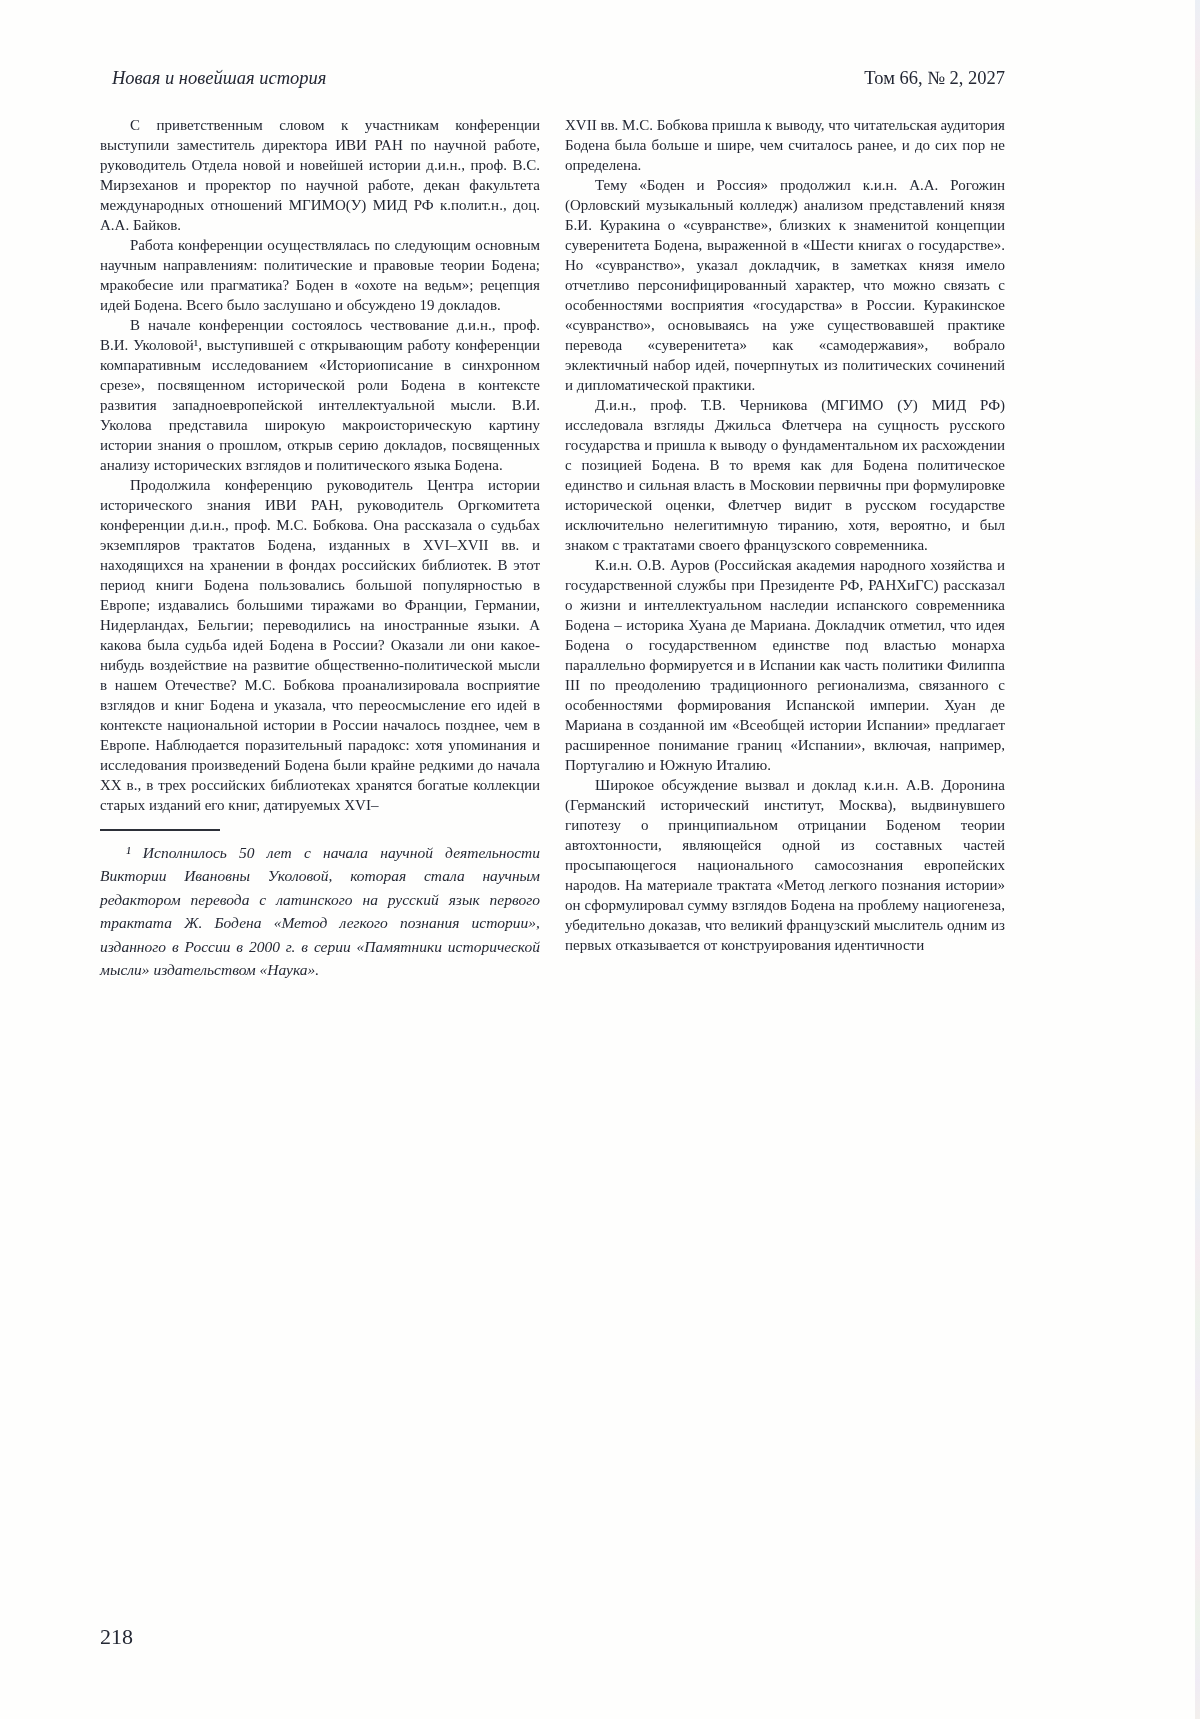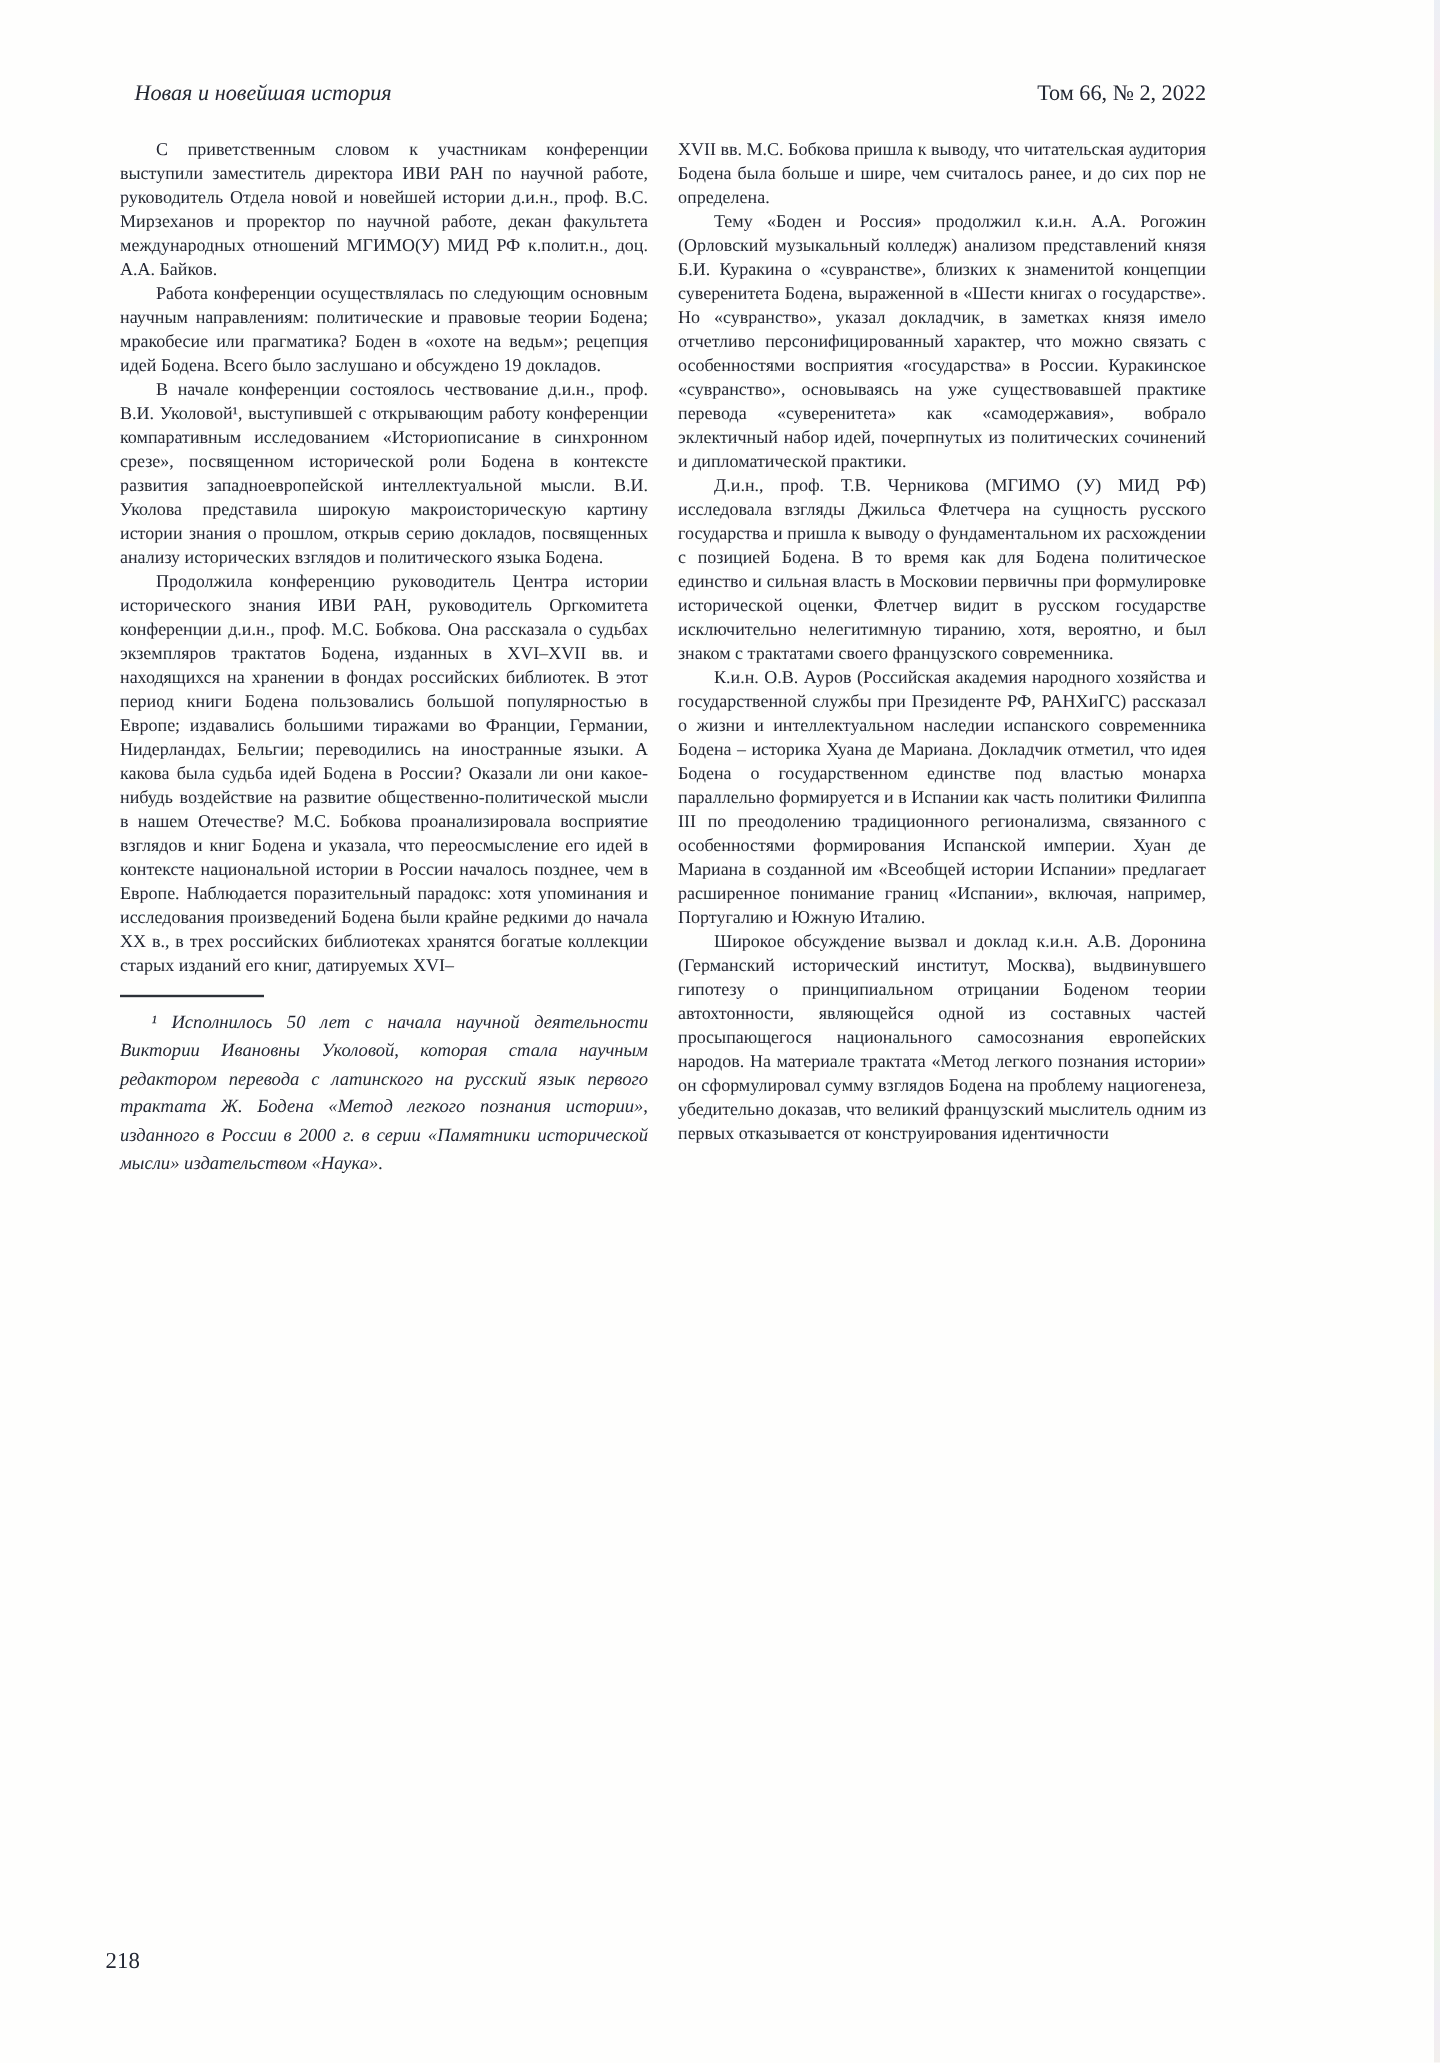--- a/index.html
+++ b/index.html
@@ -60,23 +60,23 @@
   }
   .footnote {
     font-size: 15.5px !important;
     line-height: 23.4px !important;
     text-indent: 26px !important;
     text-align: justify;
     font-style: italic;
   }
   .page-number {
     position: absolute;
-    left: 88px;
+    left: 100px;
     top: 1624px;
-    font-size: 19px;
+    font-size: 22px;
   }
   .scan-artifact {
     position: absolute;
     top: 0;
     right: 0;
     width: 5px;
     height: 100%;
     background: repeating-linear-gradient(
       180deg,
       #e8edf4 0px, #f4e8ee 60px, #e9f2e7 120px,
@@ -85,21 +85,21 @@
     opacity: 0.85;
   }
 </style>
 </head>
 <body>
 
 <div class="page">
 
   <header class="page-header">
     <span class="journal-title">Новая и новейшая история</span>
-    <span class="issue-info">Том 66, № 2, 2022</span>
+    <span class="issue-info">Том 66, № 2, 2027</span>
   </header>
 
   <div class="columns">
 
     <div class="column">
       <p>С приветственным словом к участникам конференции выступили заместитель директора ИВИ РАН по научной работе, руководитель Отдела новой и новейшей истории д.и.н., проф. В.С. Мирзеханов и проректор по научной работе, декан факультета международных отношений МГИМО(У) МИД РФ к.полит.н., доц. А.А. Байков.</p>
       <p>Работа конференции осуществлялась по следующим основным научным направлениям: политические и правовые теории Бодена; мракобесие или прагматика? Боден в «охоте на ведьм»; рецепция идей Бодена. Всего было заслушано и обсуждено 19 докладов.</p>
       <p>В начале конференции состоялось чествование д.и.н., проф. В.И. Уколовой¹, выступившей с открывающим работу конференции компаративным исследованием «Историописание в синхронном срезе», посвященном исторической роли Бодена в контексте развития западноевропейской интеллектуальной мысли. В.И. Уколова представила широкую макроисторическую картину истории знания о прошлом, открыв серию докладов, посвященных анализу исторических взглядов и политического языка Бодена.</p>
       <p>Продолжила конференцию руководитель Центра истории исторического знания ИВИ РАН, руководитель Оргкомитета конференции д.и.н., проф. М.С. Бобкова. Она рассказала о судьбах экземпляров трактатов Бодена, изданных в XVI–XVII вв. и находящихся на хранении в фондах российских библиотек. В этот период книги Бодена пользовались большой популярностью в Европе; издавались большими тиражами во Франции, Германии, Нидерландах, Бельгии; переводились на иностранные языки. А какова была судьба идей Бодена в России? Оказали ли они какое-нибудь воздействие на развитие общественно-политической мысли в нашем Отечестве? М.С. Бобкова проанализировала восприятие взглядов и книг Бодена и указала, что переосмысление его идей в контексте национальной истории в России началось позднее, чем в Европе. Наблюдается поразительный парадокс: хотя упоминания и исследования произведений Бодена были крайне редкими до начала XX в., в трех российских библиотеках хранятся богатые коллекции старых изданий его книг, датируемых XVI–</p>
 

